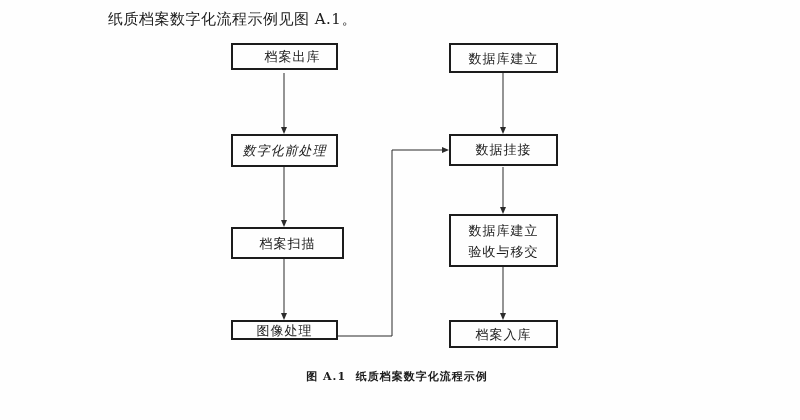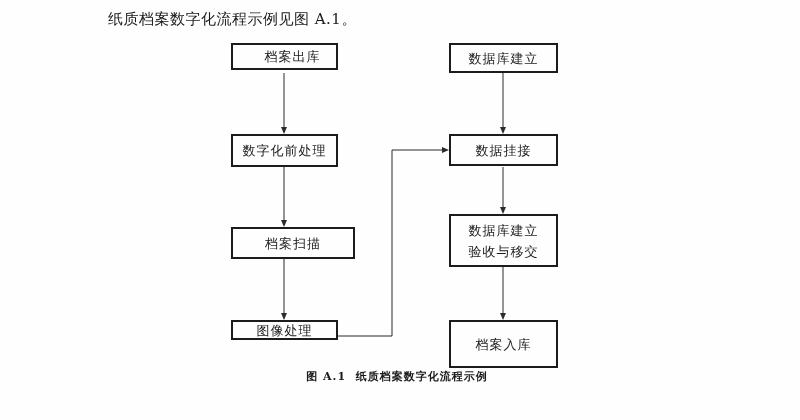--- a/index.html
+++ b/index.html
@@ -63,23 +63,23 @@
     <path d="M284 167 L284 220" marker-end="url(#arrow)"></path>
     <path d="M284 259 L284 313" marker-end="url(#arrow)"></path>
     <path d="M503 73 L503 127" marker-end="url(#arrow)"></path>
     <path d="M503 167 L503 207" marker-end="url(#arrow)"></path>
     <path d="M503 267 L503 313" marker-end="url(#arrow)"></path>
     <path d="M338 336 L392 336 L392 150 L442 150" marker-end="url(#arrow)"></path>
   </g>
 </svg>
 
 <div class="fc-box" style="left:231px; top:43px;  width:107px; height:27px;padding-left:16px;">档案出库</div>
-<div class="fc-box" style="left:231px; top:134px; width:107px; height:33px;">数字化前处理</div>
-<div class="fc-box" style="left:231px; top:227px; width:124px; height:32px;">档案扫描</div>
+<div class="fc-box" style="left:231px; top:134px; width:107px; height:33px;font-style:italic;">数字化前处理</div>
+<div class="fc-box" style="left:231px; top:227px; width:113px; height:32px;">档案扫描</div>
 <div class="fc-box" style="left:231px; top:320px; width:107px; height:20px;">图像处理</div>
 
 <div class="fc-box" style="left:449px; top:43px;  width:109px; height:30px;">数据库建立</div>
-<div class="fc-box" style="left:449px; top:134px; width:109px; height:32px;">数据挂接</div>
+<div class="fc-box" style="left:449px; top:134px; width:109px; height:32px;font-family:Liberation Mono, monospace;">数据挂接</div>
 <div class="fc-box" style="left:449px; top:214px; width:109px; height:53px;">数据库建立
 验收与移交</div>
-<div class="fc-box" style="left:449px; top:320px; width:109px; height:48px;">档案入库</div>
+<div class="fc-box" style="left:449px; top:320px; width:109px; height:28px;">档案入库</div>
 
 <div class="caption">图 A.1  纸质档案数字化流程示例</div>
 
 </body></html>

